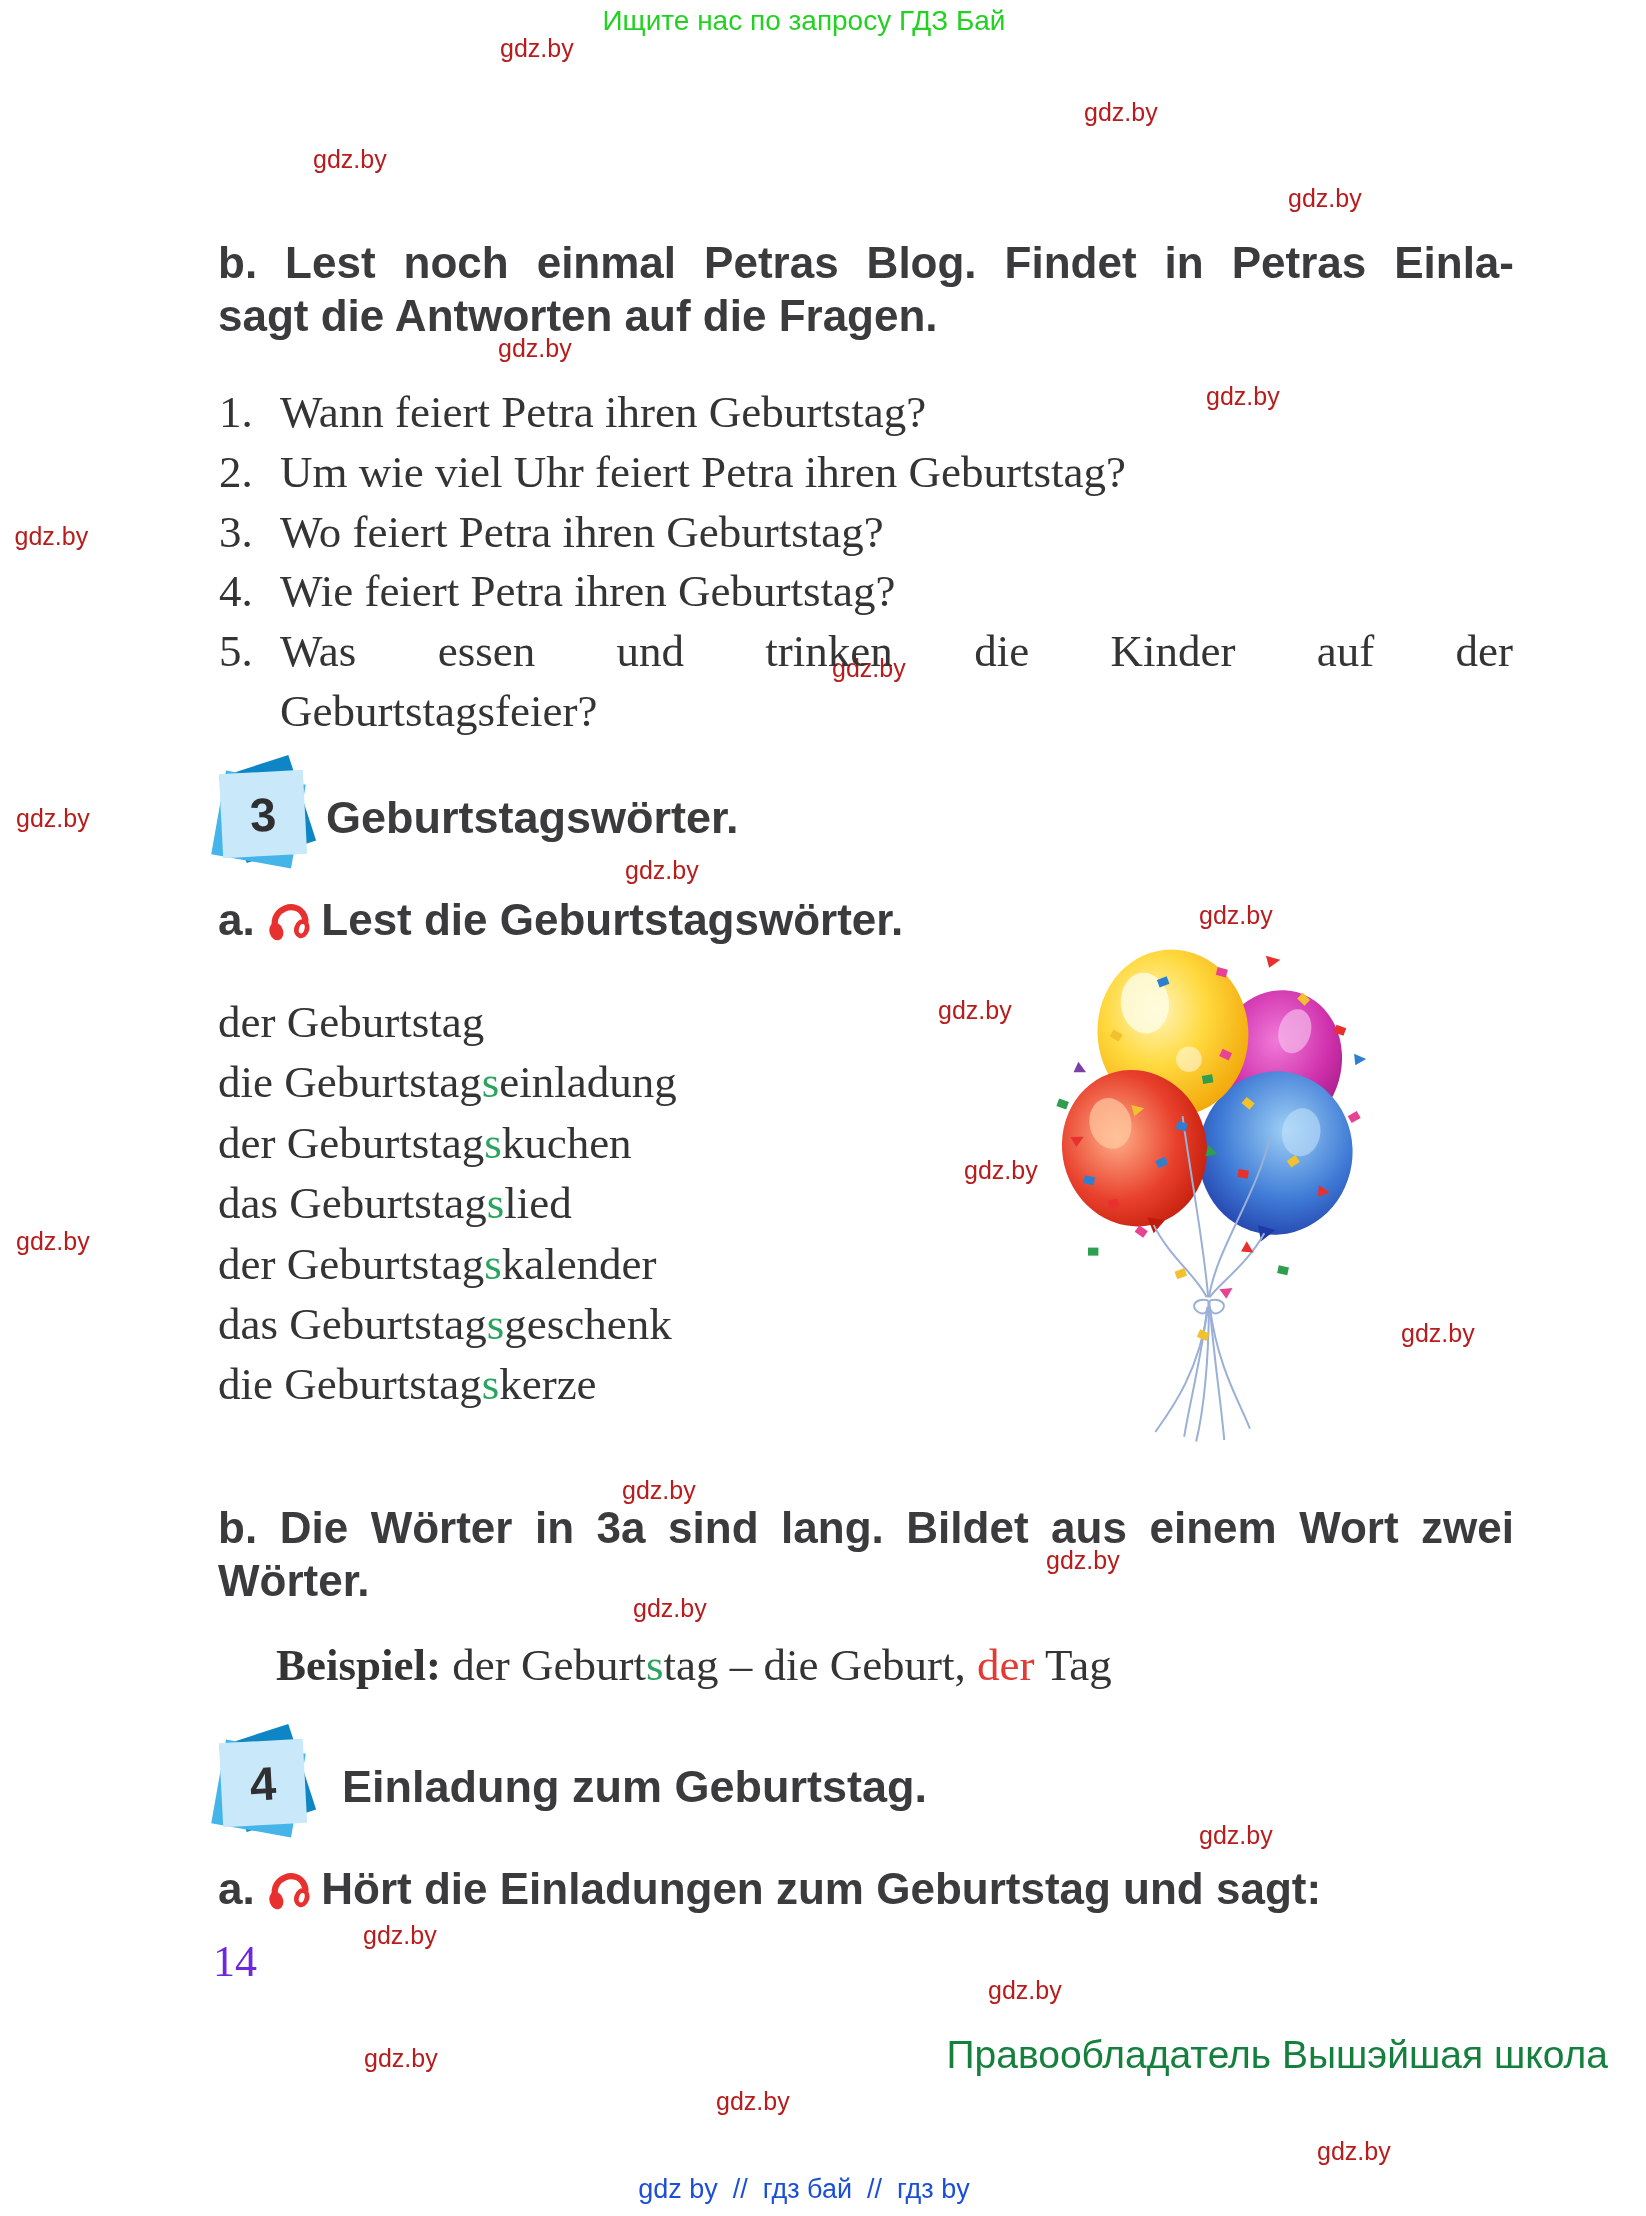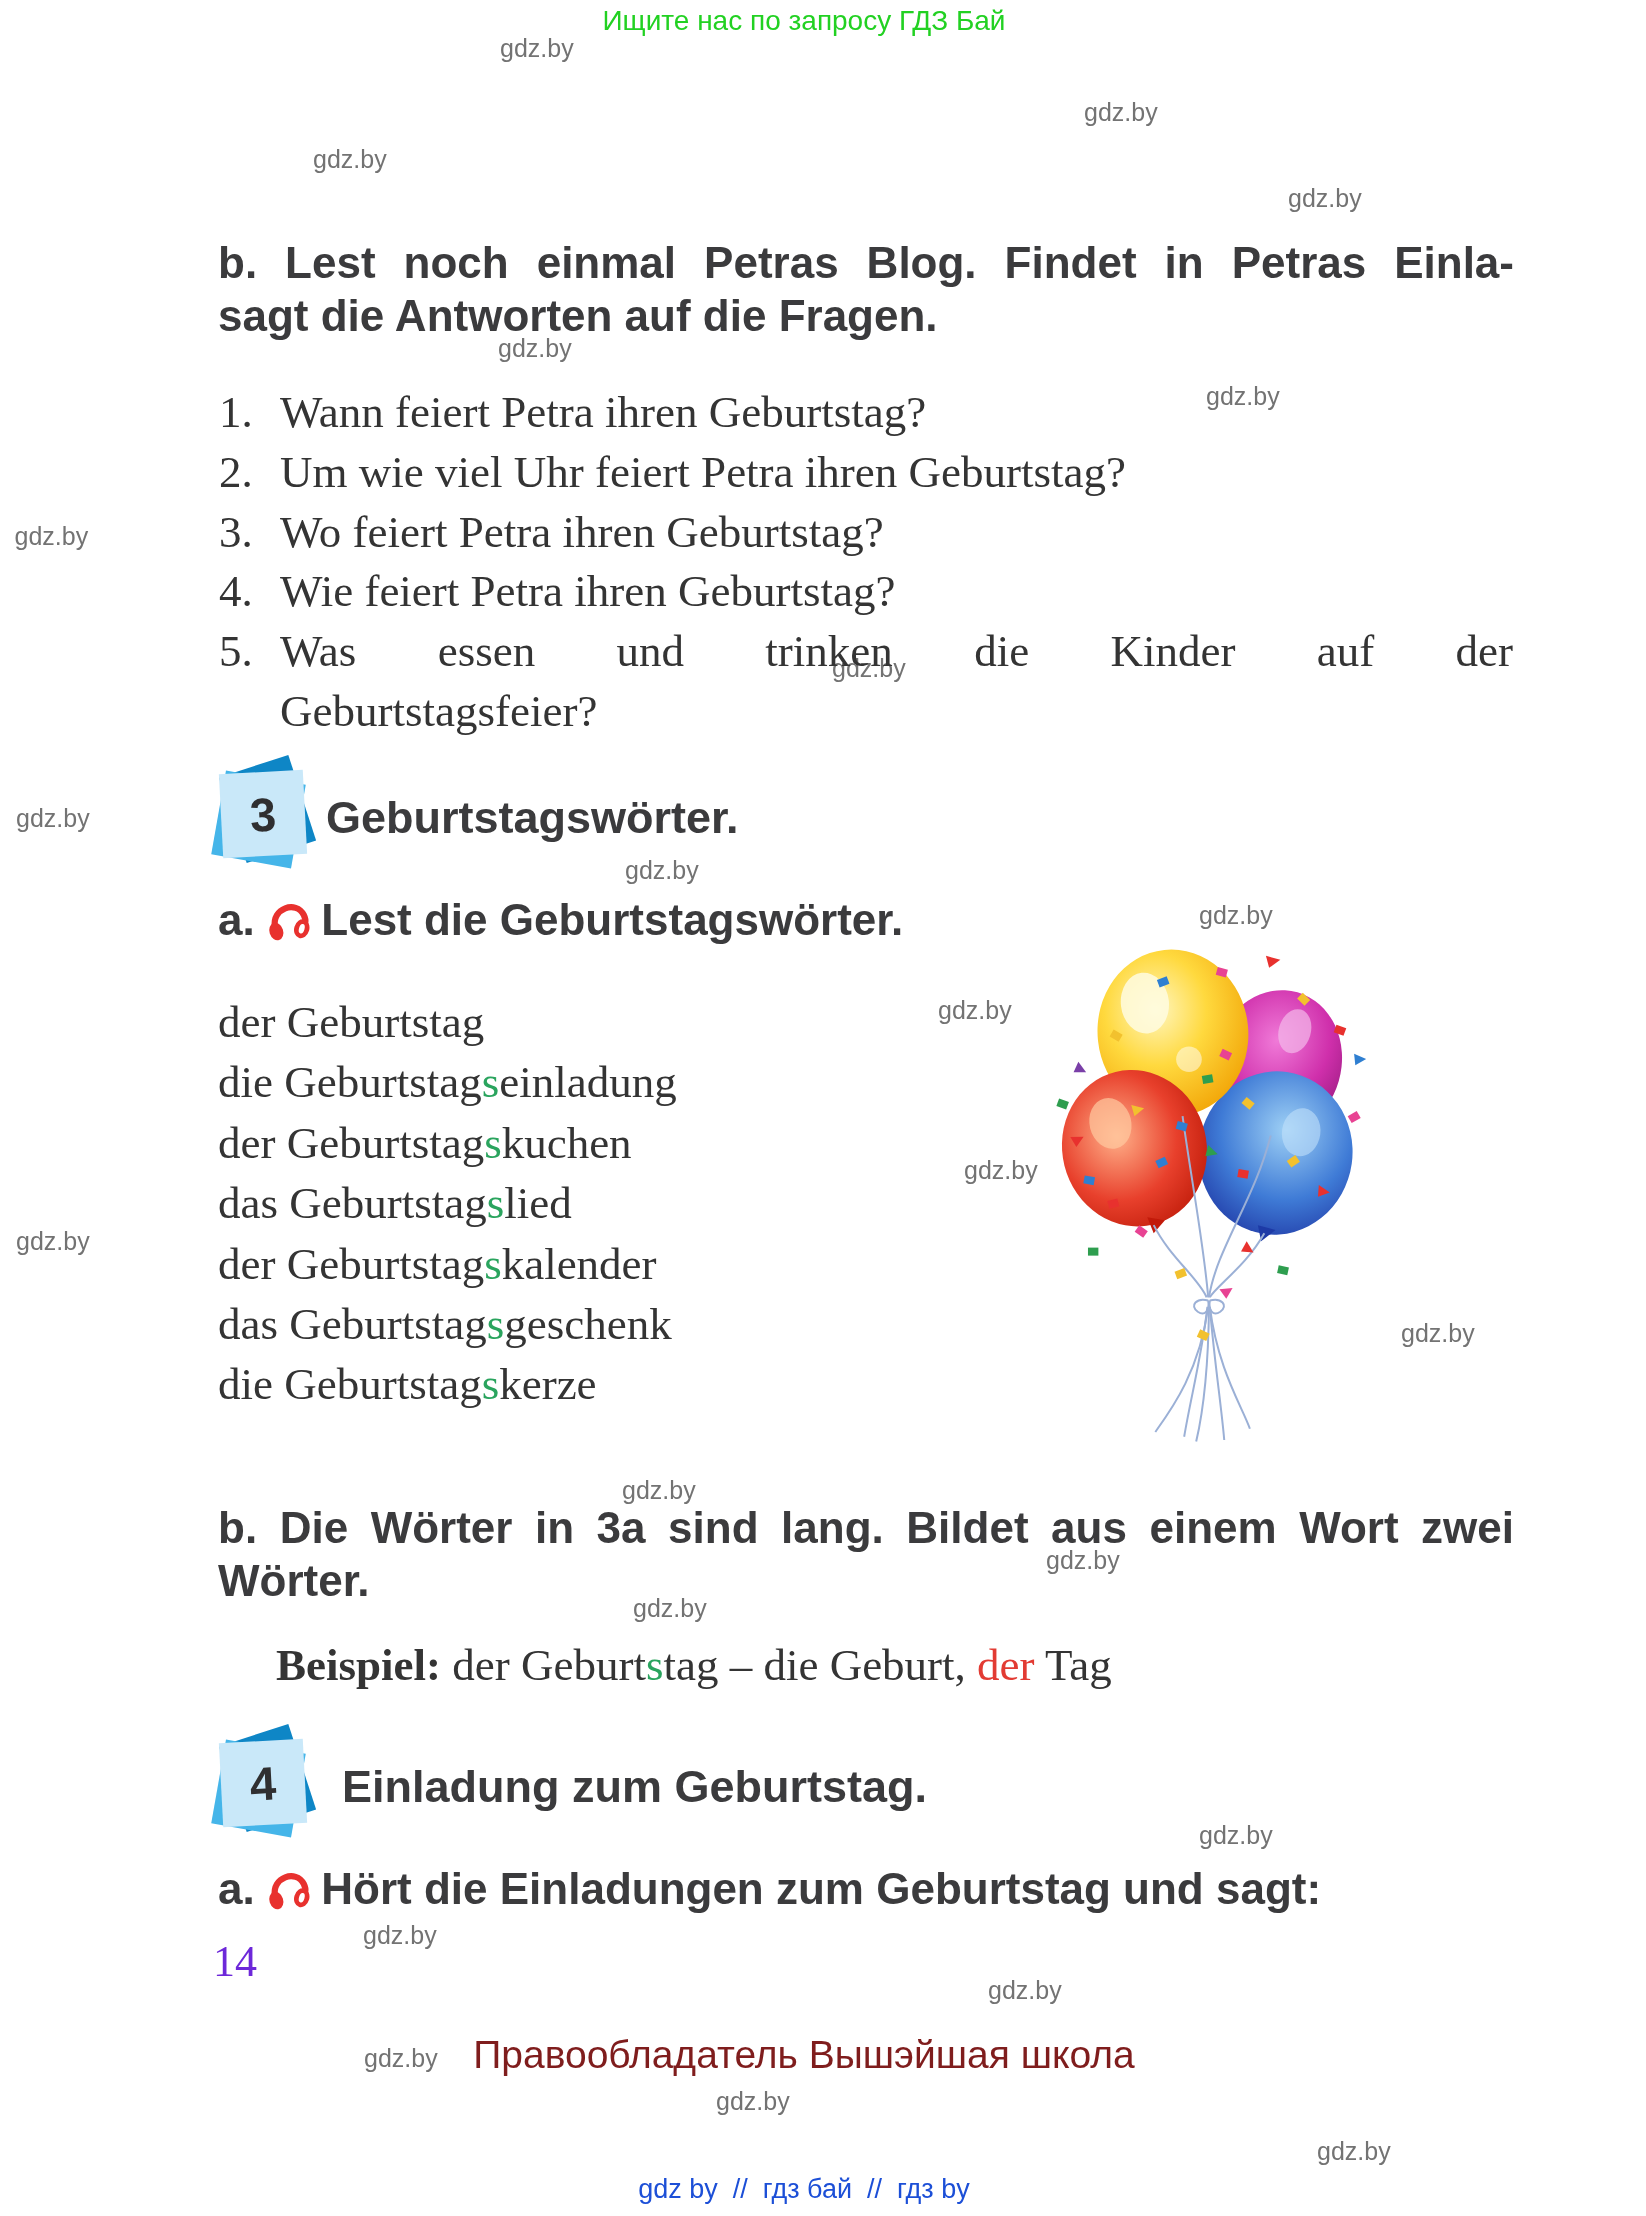--- a/index.html
+++ b/index.html
@@ -1,19 +1,19 @@
 <!DOCTYPE html>
 <html style="font-size:13px"><head>
 <meta charset="utf-8">
 <style>
   html,body{margin:0;padding:0;background:#ffffff;}
   .page{position:relative;width:1608px;height:2216px;background:#ffffff;overflow:hidden;
         font-family:"Liberation Sans",sans-serif;}
   .abs{position:absolute;}
-  .wm{position:absolute;font:400 25px "Liberation Sans",sans-serif;color:#737373;white-space:nowrap;}
+  .wm{position:absolute;font:400 25px "Liberation Sans",sans-serif;color:#b91c1c;white-space:nowrap;}
   .banner{position:absolute;top:4.8px;left:0;width:100%;text-align:center;
           font-size:28px;color:#22d122;}
   .hsans{font-family:"Liberation Sans",sans-serif;font-weight:700;color:#3b3b3d;
          font-size:44px;line-height:1.1;white-space:nowrap;}
   .hjust{white-space:normal;text-align:justify;text-align-last:justify;}
   .serif{font-family:"Liberation Serif","DejaVu Serif",serif;color:#343434;
          font-size:45px;line-height:1.1;white-space:nowrap;}
   .sjust{white-space:normal;text-align:justify;text-align-last:justify;}
   .green{color:#2aa45e;}
   .red{color:#e23b33;}
@@ -24,22 +24,22 @@
   .badge .s1{position:absolute;left:9.7px;top:-8px;width:73px;height:90px;
              background:#0e86c6;transform:rotate(-18deg);}
   .badge .s2{position:absolute;left:-3.2px;top:4.8px;width:81px;height:85px;
              background:#45b5e9;transform:rotate(10deg);}
   .badge .front{position:absolute;left:0;top:0;width:84px;height:84px;background:#c9e8f9;
              transform:rotate(-3deg);display:flex;align-items:center;justify-content:center;
              font:700 47px "Liberation Sans",sans-serif;color:#2f2f31;}
   .beispiel{white-space:pre;font-family:"Liberation Serif","DejaVu Serif",serif;
             font-size:45px;color:#343434;}
   .beispiel .blabel{font-weight:700;font-family:Liberation Serif, serif;}
-  .pink{position:absolute;top:2033px;left:0;width:100%;text-align:center;
-        font-size:39px;color:#7f1d1d;}
+  .pink{position:absolute;top:2033px;left:0;width:100%;text-align:right;
+        font-size:39px;color:#15803d;}
   .footer{position:absolute;top:2174px;left:0;width:100%;text-align:center;
           font-size:27px;color:#1c4fd7;white-space:pre;}
   .pagenum{position:absolute;left:213px;top:1936px;font-family:"Liberation Serif","DejaVu Serif",serif;
            font-size:44px;color:#6d28d9;}
 </style>
 </head>
 <body>
 
 <div class="page">
 

